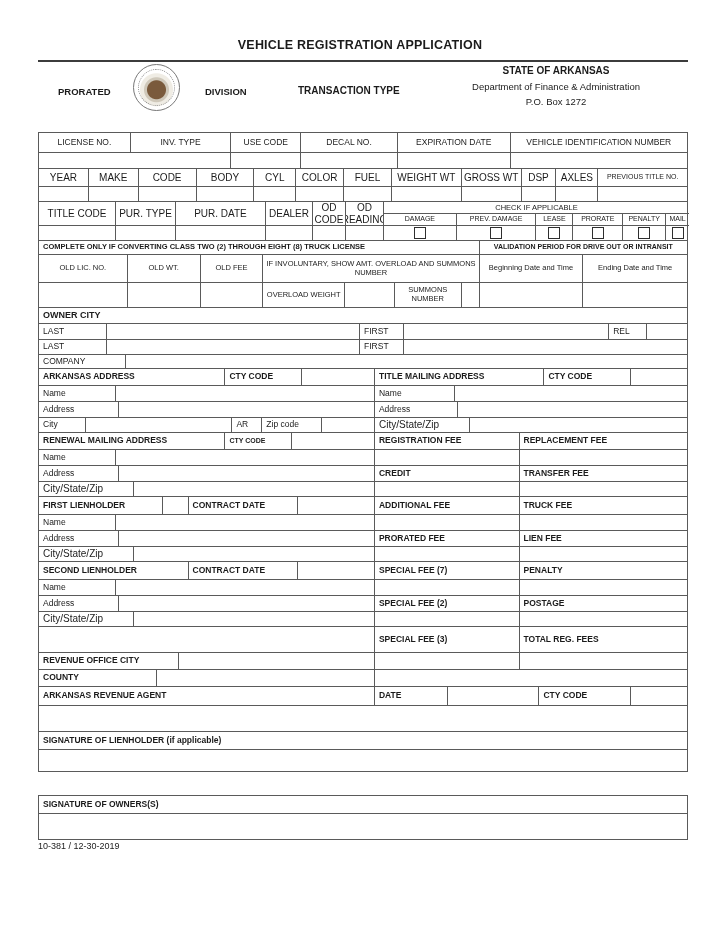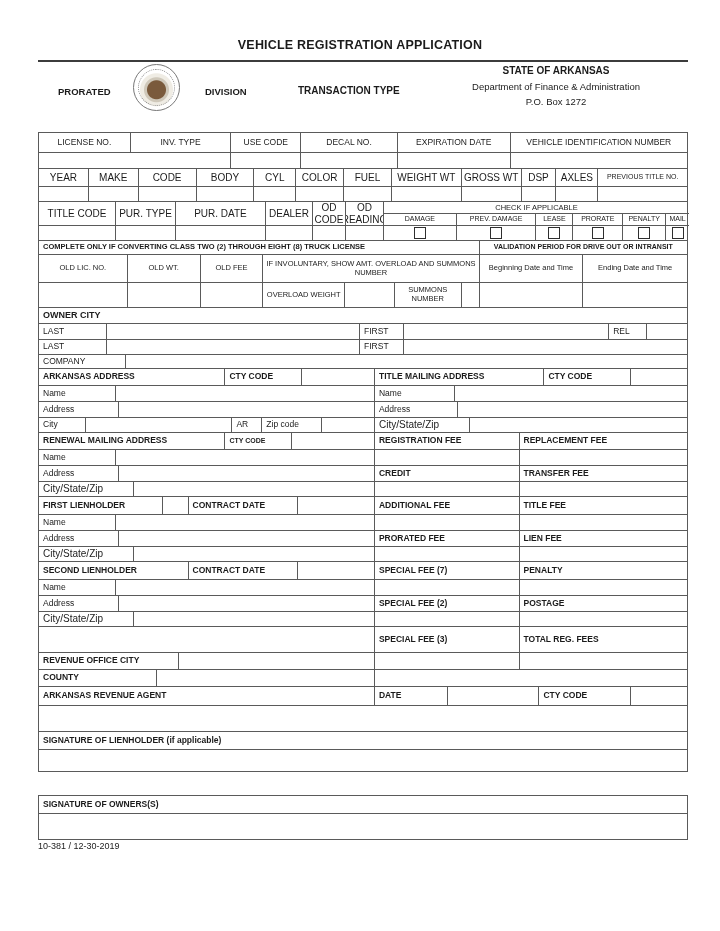--- a/index.html
+++ b/index.html
@@ -246,21 +246,21 @@
       <div class="c" style="width:145px"></div>
       <div class="c" style="width:168px"></div>
     </div>
 
     <div class="r" style="height:18px">
       <div class="c mid b" style="width:124px">FIRST LIENHOLDER</div>
       <div class="c" style="width:26px"></div>
       <div class="c mid b" style="width:110px">CONTRACT DATE</div>
       <div class="c" style="width:77px"></div>
       <div class="c mid b" style="width:145px">ADDITIONAL FEE</div>
-      <div class="c mid b" style="width:168px">TITLE FEE</div>
+      <div class="c mid b" style="width:168px">TRUCK FEE</div>
     </div>
     <div class="r" style="height:16px">
       <div class="c mid" style="width:77px">Name</div>
       <div class="c" style="width:260px"></div>
       <div class="c" style="width:145px"></div>
       <div class="c" style="width:168px"></div>
     </div>
     <div class="r" style="height:16px">
       <div class="c mid" style="width:80px">Address</div>
       <div class="c" style="width:257px"></div>

